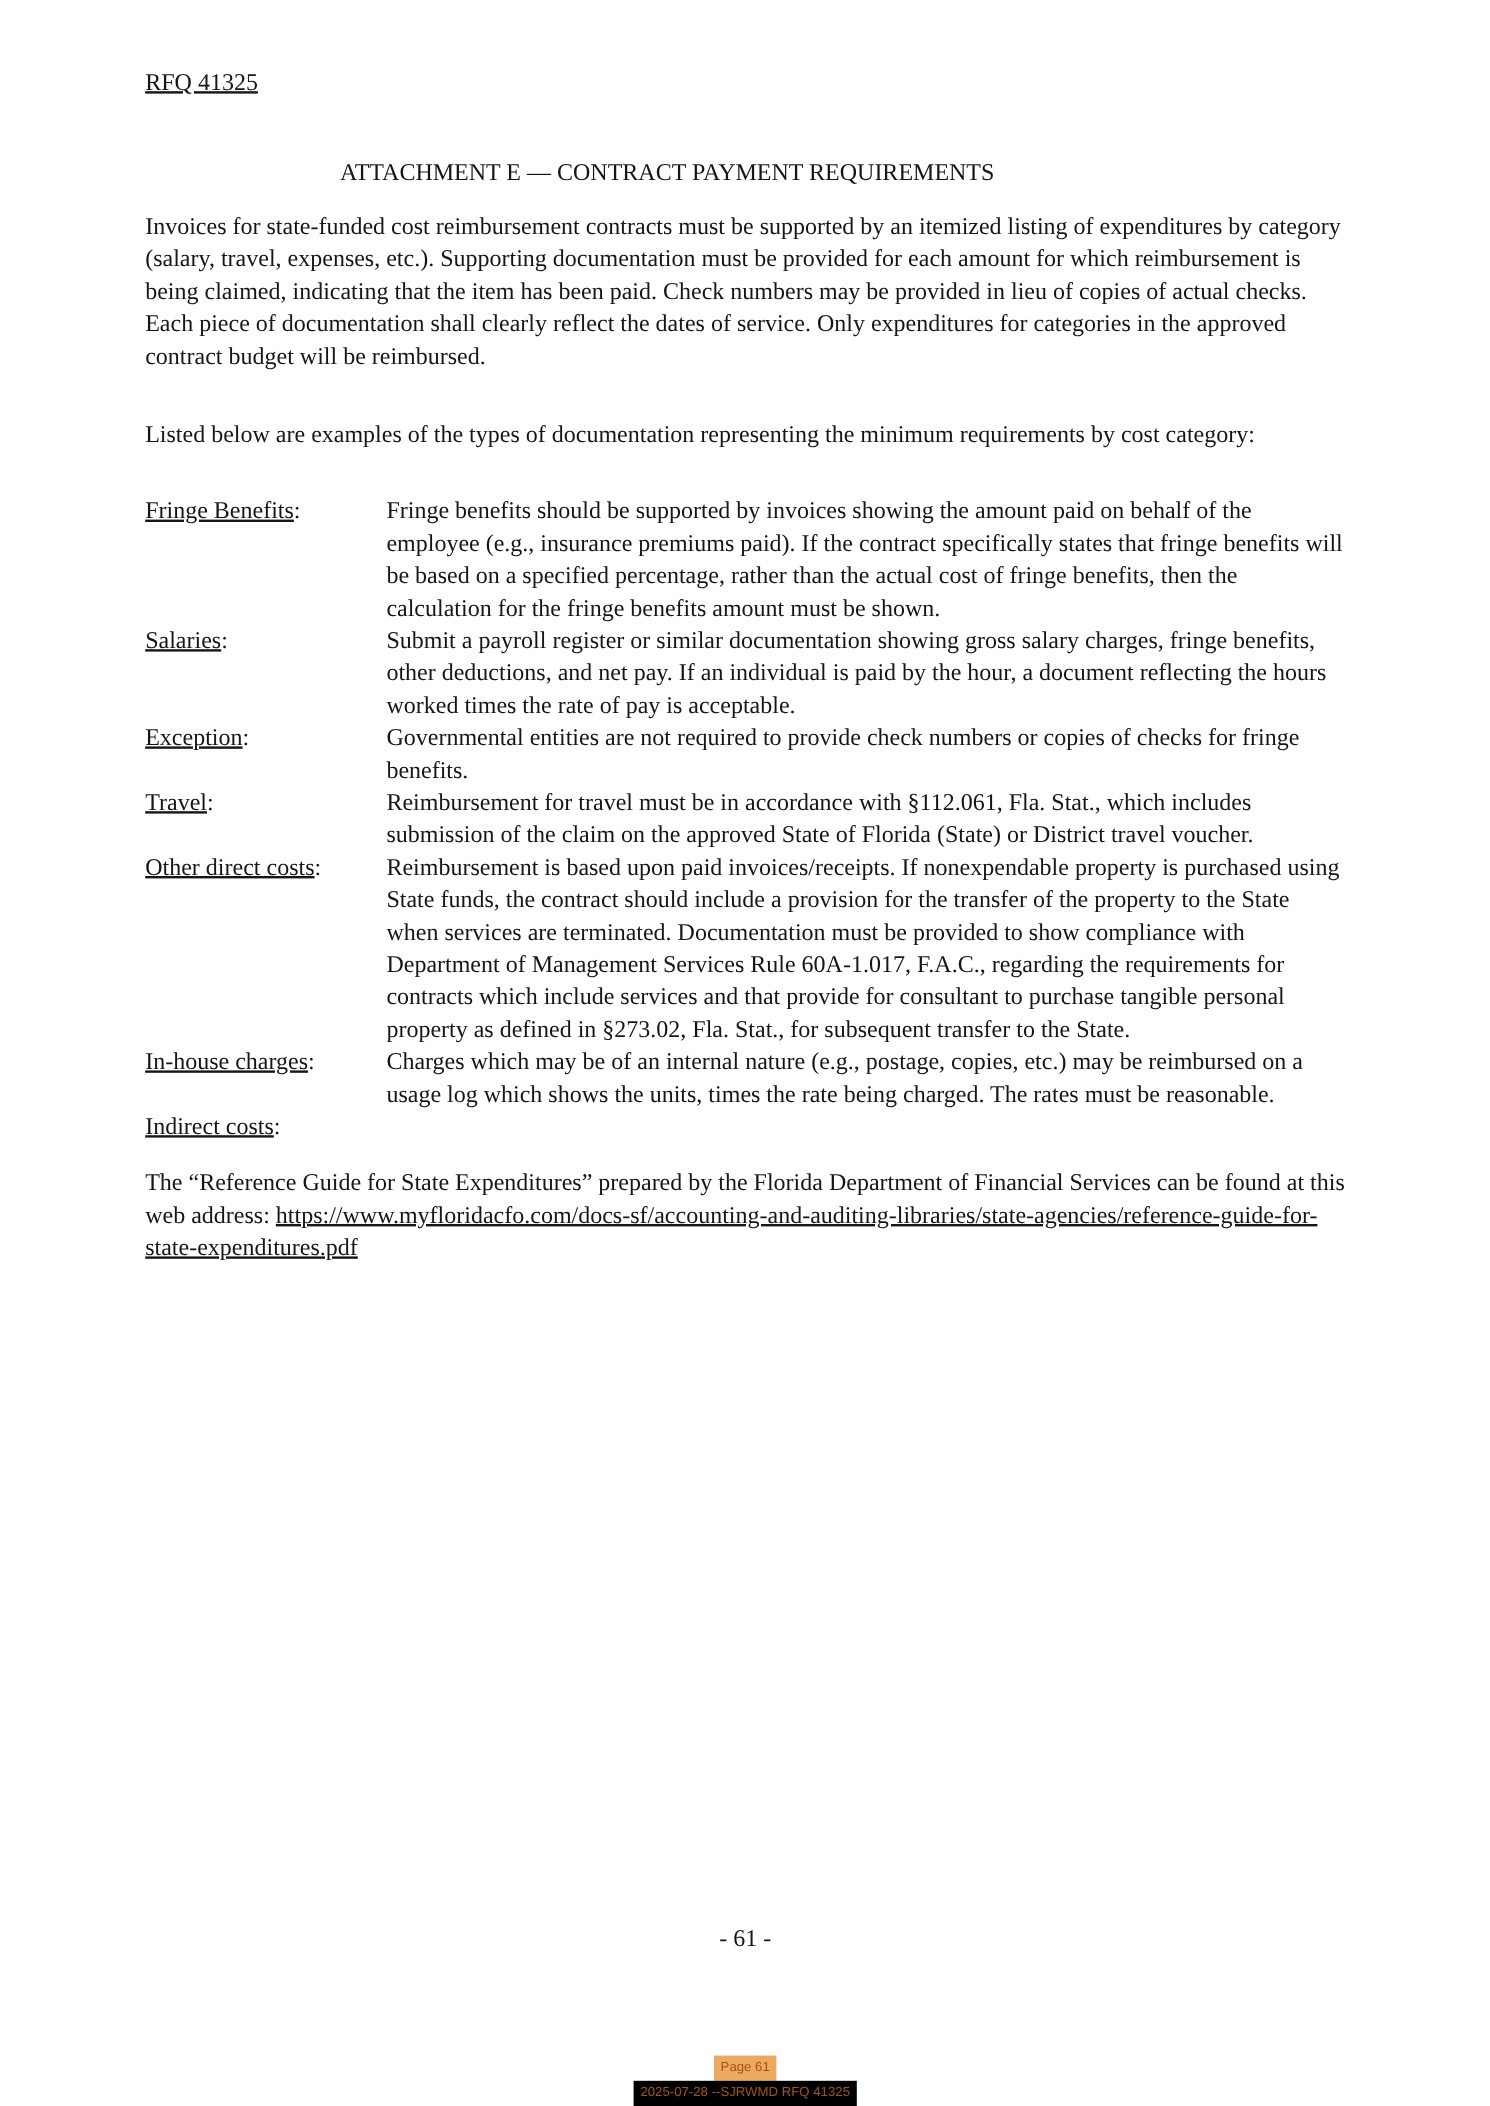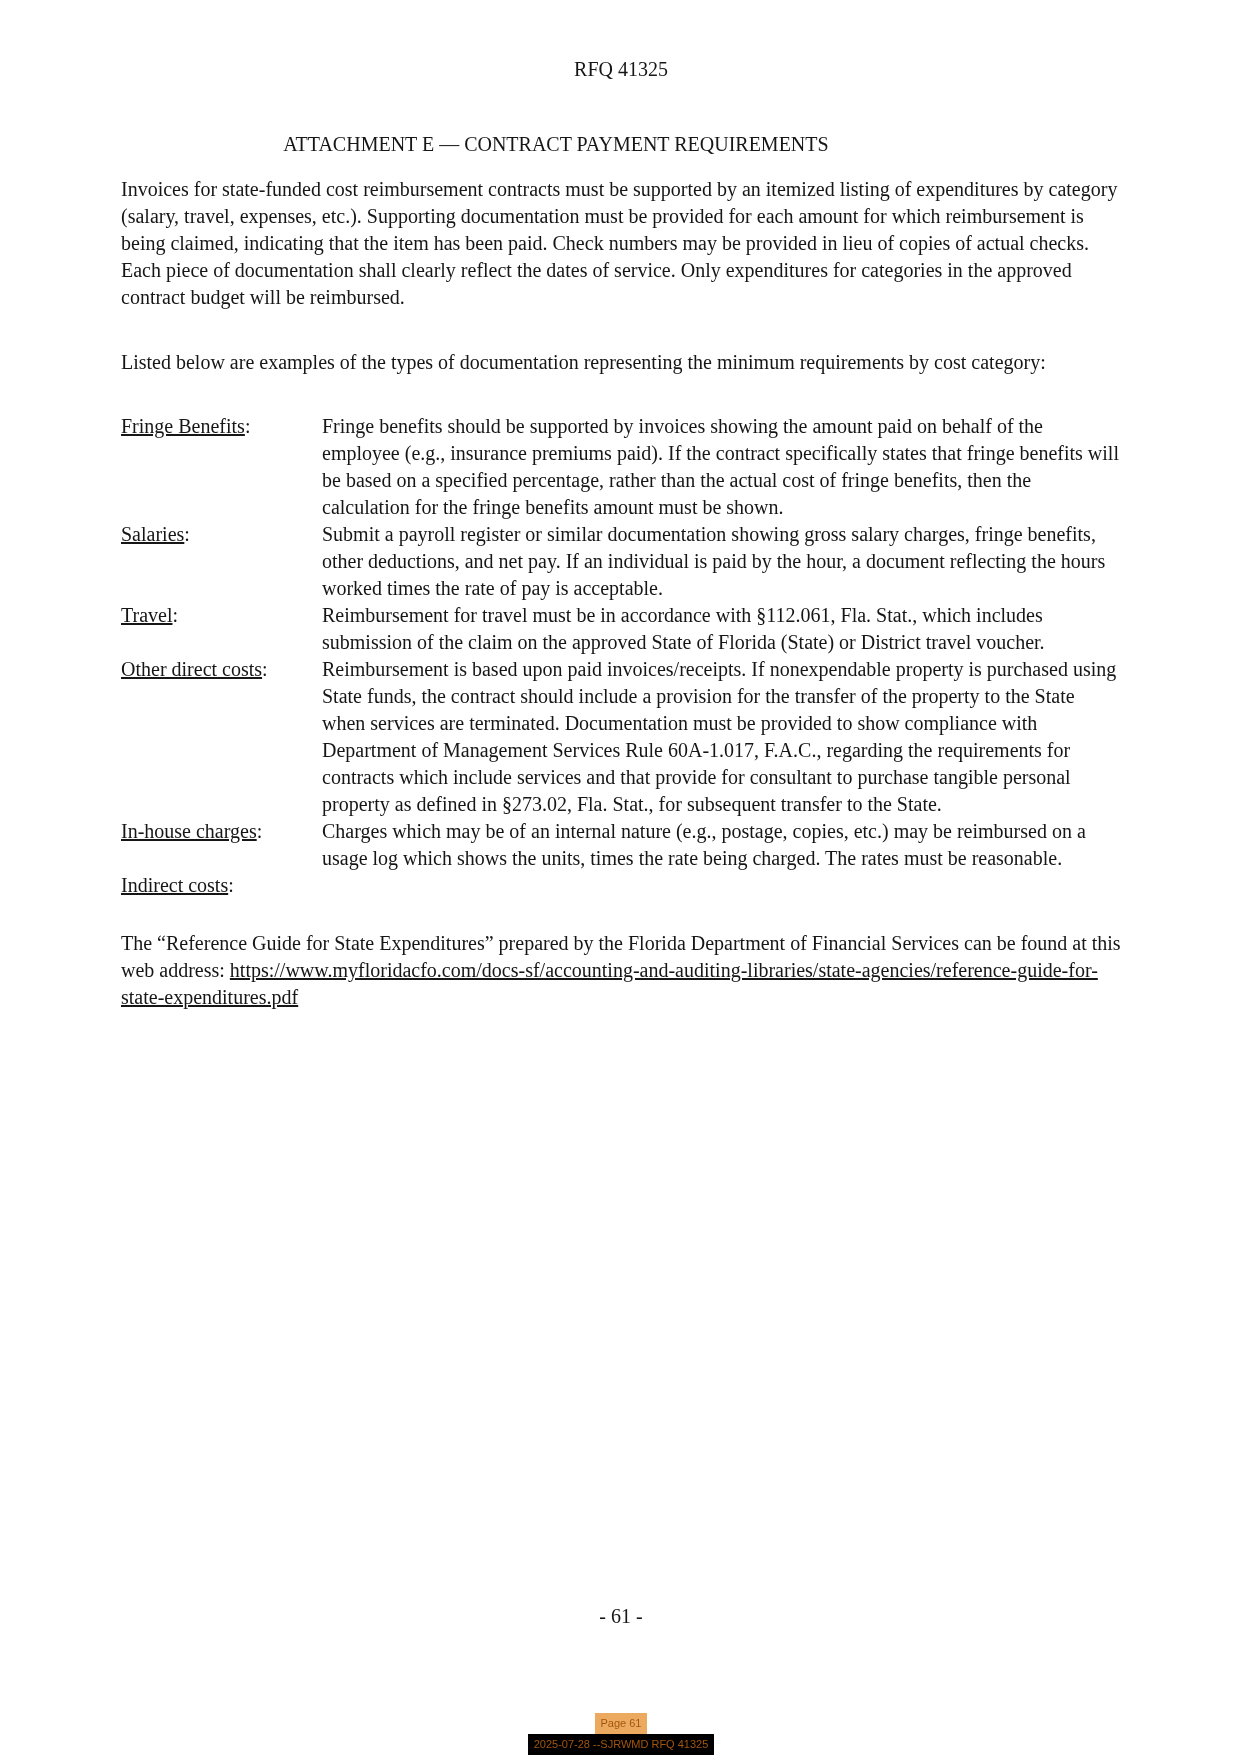--- a/index.html
+++ b/index.html
@@ -15,22 +15,23 @@
     background: #ffffff;
     font-family: "Liberation Serif", "DejaVu Serif", serif;
     font-size: 20px;
     line-height: 27px;
     color: #161616;
     box-sizing: border-box;
     padding: 56px 121px 0 121px;
     overflow: hidden;
   }
   .doc-ref {
-    text-align: center;
+    text-align: left;
     margin: 0 0 0 0;
+    text-decoration: underline;
   }
   .title-block {
     margin-top: 48px;
     text-align: center;
     
     padding-right: 130px;
   }
   .title-line {
     margin: 0 0 12px 0;
   }
@@ -45,21 +46,21 @@
   }
   .def-row {
     display: grid;
     grid-template-columns: 201px 1fr;
     align-items: start;
   }
   .term {
     text-decoration: underline;
   }
   .closing {
-    margin-top: 31px;
+    margin-top: 20px;
     overflow-wrap: break-word;
   }
   .doc-link {
     color: inherit;
     text-decoration: underline;
     cursor: pointer;
   }
   .page-number {
     position: absolute;
     left: 0;
@@ -105,20 +106,24 @@
     <div class="def-row">
       <div><span class="term">Fringe Benefits</span><span>:</span></div>
       <div>Fringe benefits should be supported by invoices showing the amount paid on behalf of the employee (e.g., insurance premiums paid). If the contract specifically states that fringe benefits will be based on a specified percentage, rather than the actual cost of fringe benefits, then the calculation for the fringe benefits amount must be shown.</div>
     </div>
 
     <div class="def-row">
       <div><span class="term">Salaries</span><span>:</span></div>
       <div>Submit a payroll register or similar documentation showing gross salary charges, fringe benefits, other deductions, and net pay. If an individual is paid by the hour, a document reflecting the hours worked times the rate of pay is acceptable.</div>
     </div>
 
+    <div class="def-row">
+      <div><span class="term">Exception</span><span>:</span></div>
+      <div>Governmental entities are not required to provide check numbers or copies of checks for fringe benefits.</div>
+    </div>
 
     <div class="def-row">
       <div><span class="term">Travel</span><span>:</span></div>
       <div>Reimbursement for travel must be in accordance with §112.061, Fla. Stat., which includes submission of the claim on the approved State of Florida (State) or District travel voucher.</div>
     </div>
 
     <div class="def-row">
       <div><span class="term">Other direct costs</span><span>:</span></div>
       <div>Reimbursement is based upon paid invoices/receipts. If nonexpendable property is purchased using State funds, the contract should include a provision for the transfer of the property to the State when services are terminated. Documentation must be provided to show compliance with Department of Management Services Rule 60A-1.017, F.A.C., regarding the requirements for contracts which include services and that provide for consultant to purchase tangible personal property as defined in §273.02, Fla. Stat., for subsequent transfer to the State.</div>
     </div>

